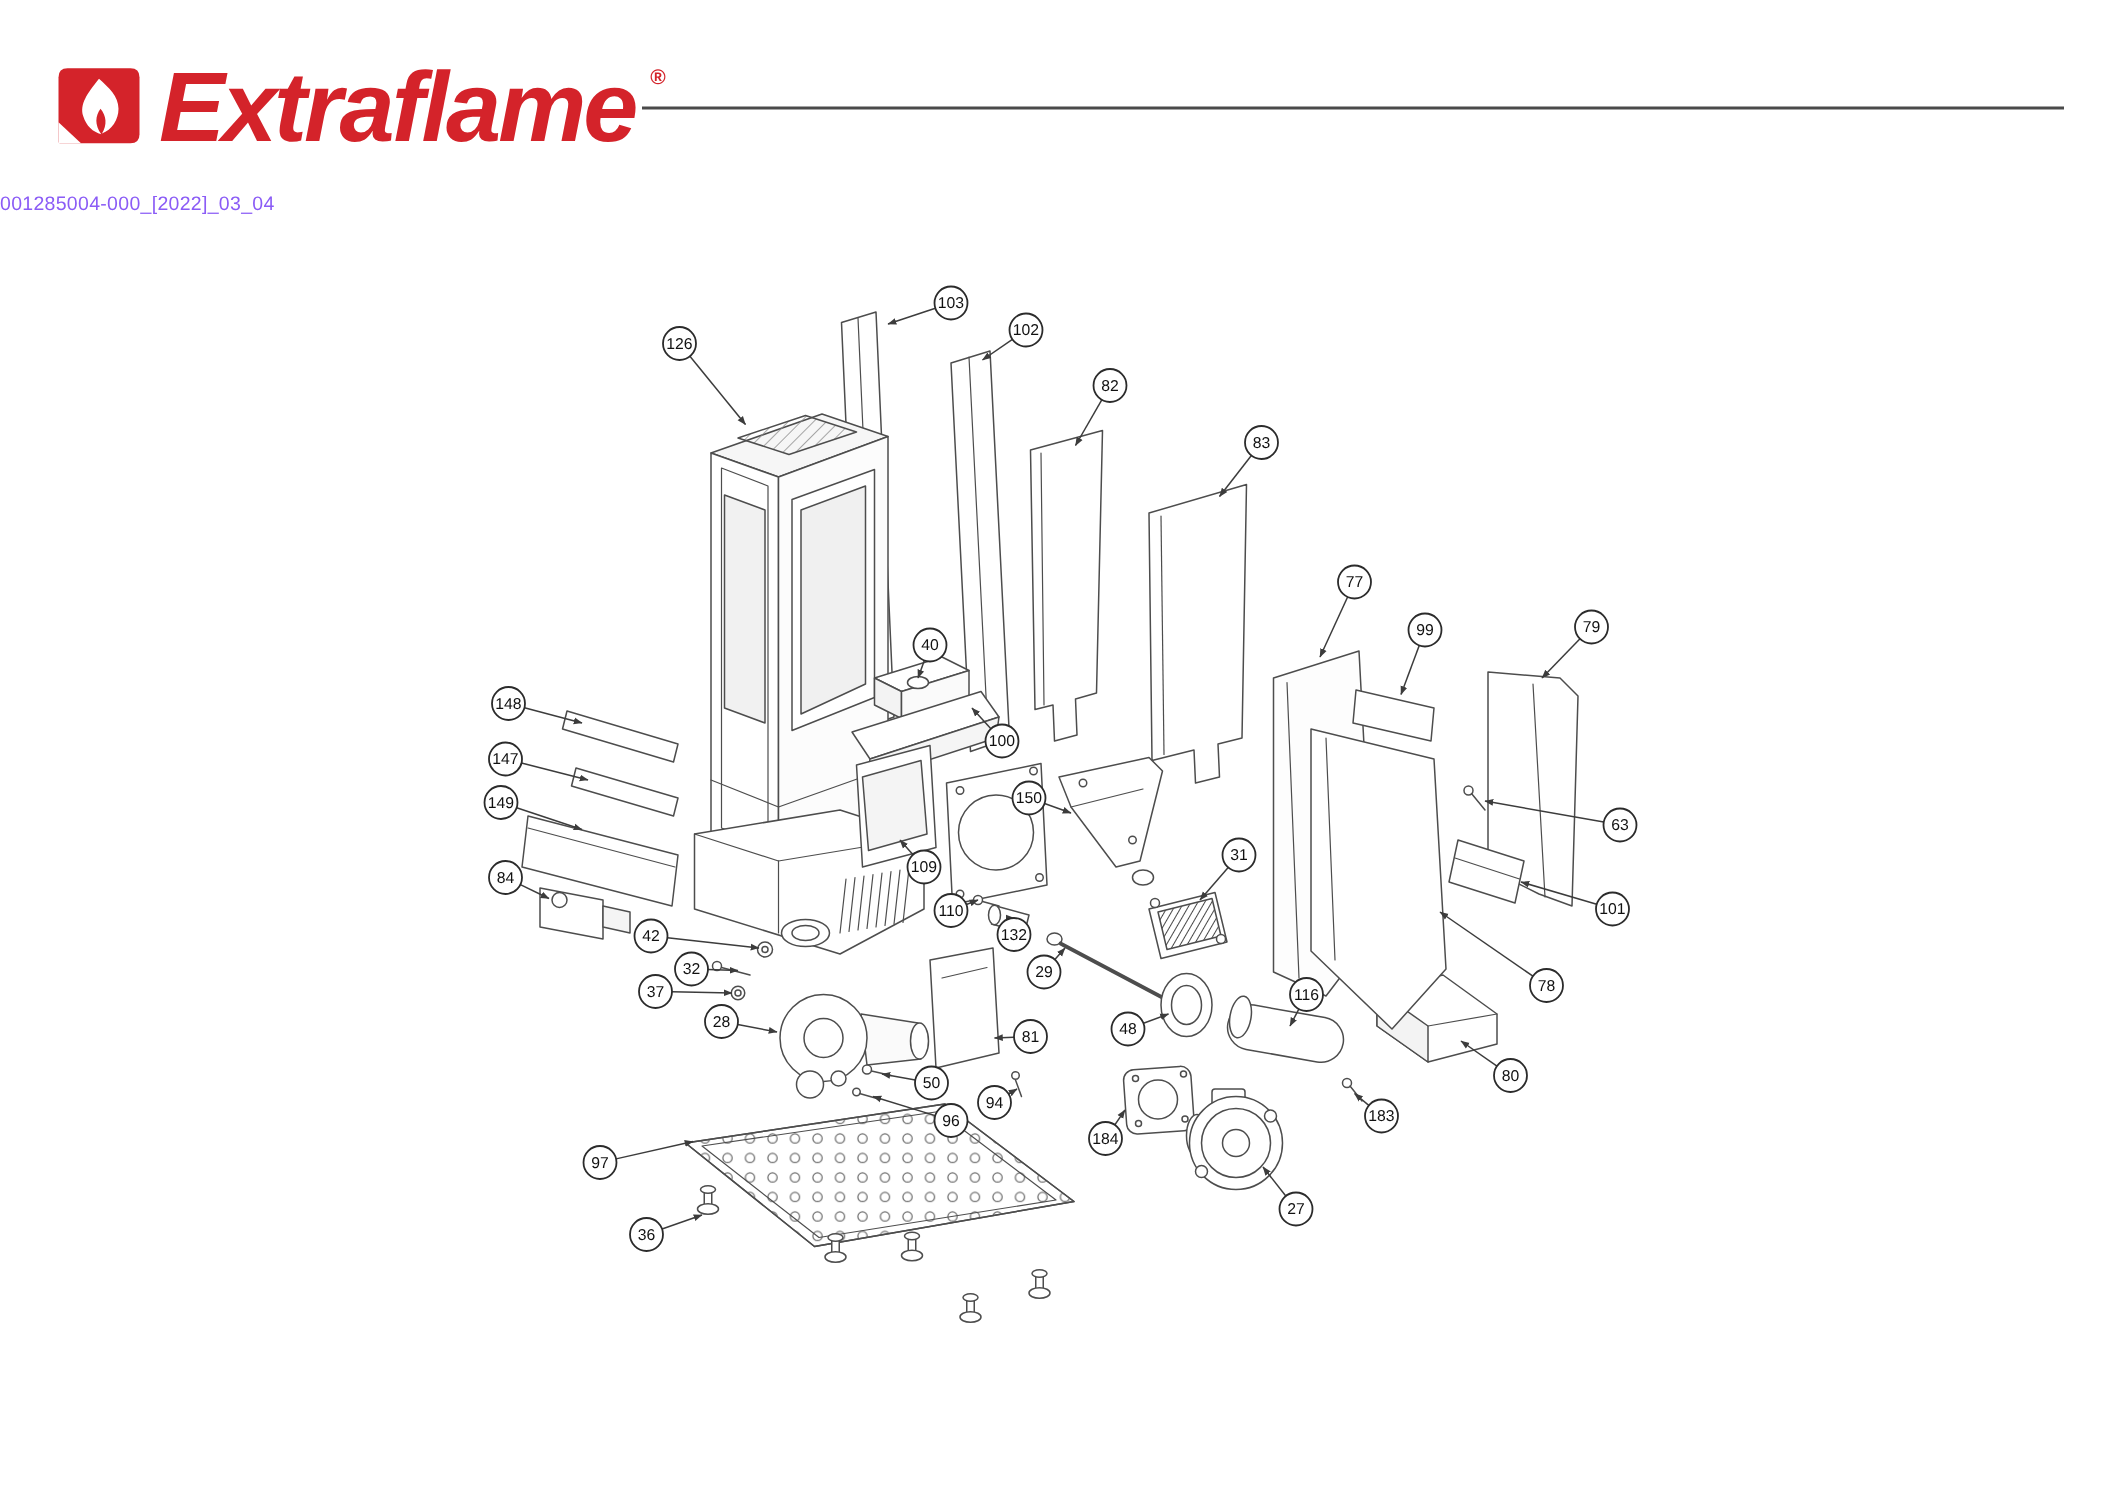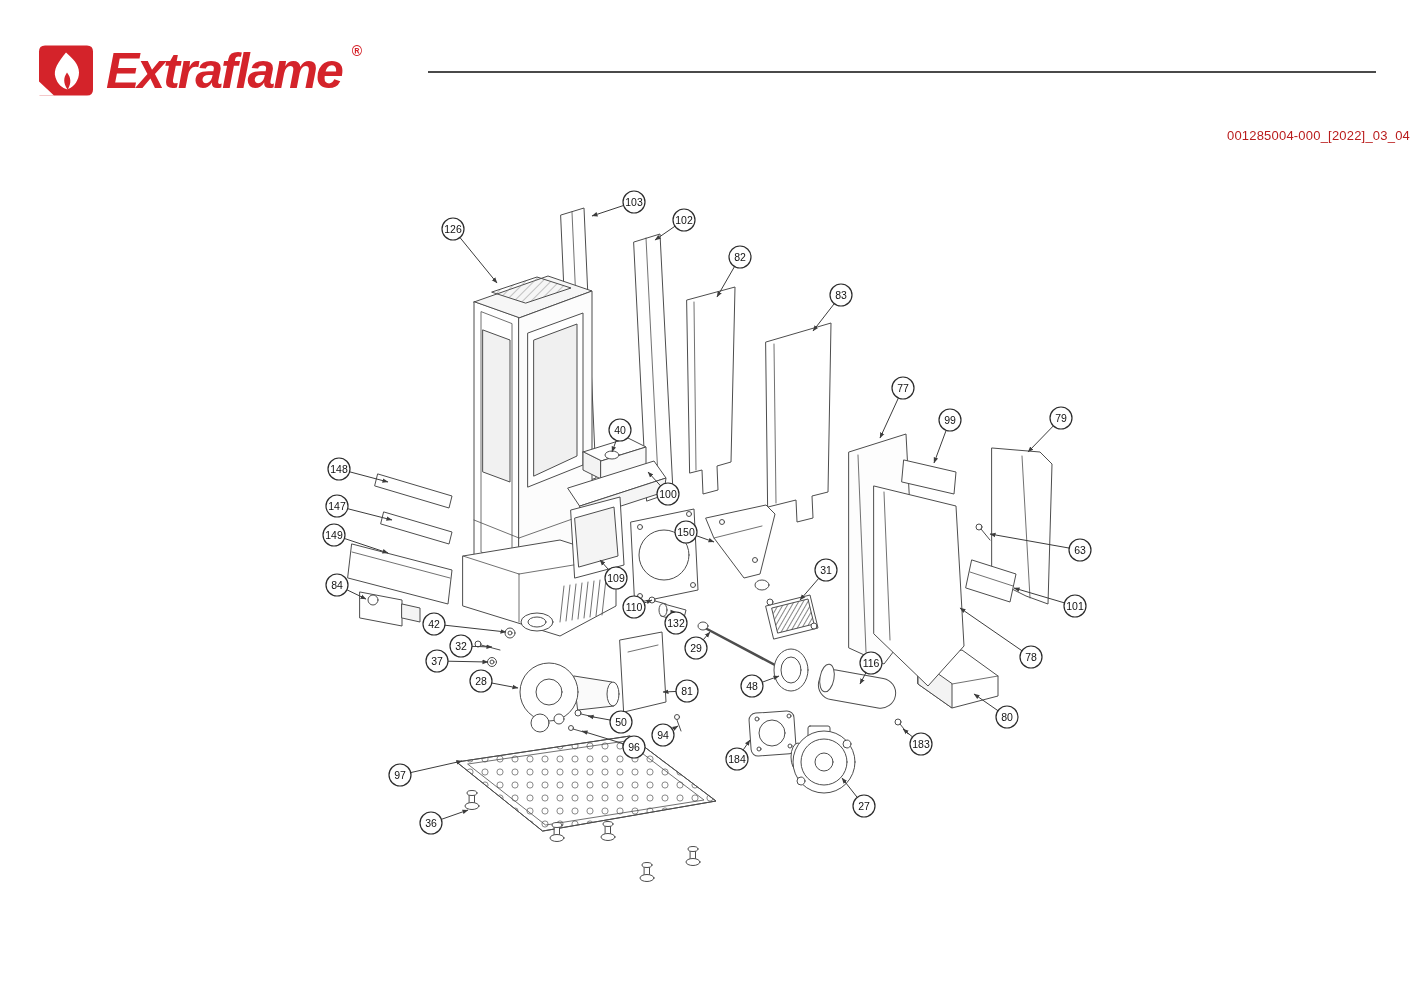--- a/index.html
+++ b/index.html
@@ -1,26 +1,26 @@
 <!DOCTYPE html>
 <html style="--brand: #d4232a;"><head>
 <meta charset="utf-8">
 <style>
   html,body{margin:0;padding:0;background:#fff;}
   .page{position:relative;width:1410px;height:996px;background:#fff;
         font-family:"Liberation Sans",sans-serif;overflow:hidden;}
   
   .logo{position:absolute;left:36px;top:42px;display:flex;align-items:flex-start;gap:10px;}
   .logo-icon svg{display:block;}
-  .logo-text{color:var(--brand,#d4232a);font-size:50px;font-weight:bold;font-style:italic;
+  .logo-text{color:var(--brand,#d4232a);font-size:66px;font-weight:bold;font-style:italic;
              letter-spacing:-2px;line-height:58px;}
   .logo-reg{color:var(--brand,#d4232a);font-size:14px;font-weight:bold;line-height:14px;margin-top:2px;}
   .header-rule{position:absolute;left:428px;right:34px;top:71px;height:2px;background:#4a4a4a;}
-  .doc-title{position:absolute;top:128px;left:0;width:100%;text-align:right;
-             font-size:13px;color:#b91c1c;letter-spacing:.2px;}
+  .doc-title{position:absolute;top:128px;left:0;width:100%;text-align:left;
+             font-size:13px;color:#8b5cf6;letter-spacing:.2px;}
   
   .diagram{position:absolute;left:0;top:0;width:1410px;height:996px;}
   #art{display:block;}
   #art .part{stroke:#4d4d4d;stroke-width:1;fill:#fff;stroke-linejoin:round;stroke-linecap:round;}
   #art .thin{stroke-width:.8;}
   #art .leader{stroke:#3c3c3c;stroke-width:1;fill:none;}
   #art .callout-circle{fill:#fff;stroke:#2b2b2b;stroke-width:1.2;}
   #art .callout-num{font-family:"Liberation Sans",sans-serif;font-size:10.5px;fill:#111;}
 </style>
 </head>

